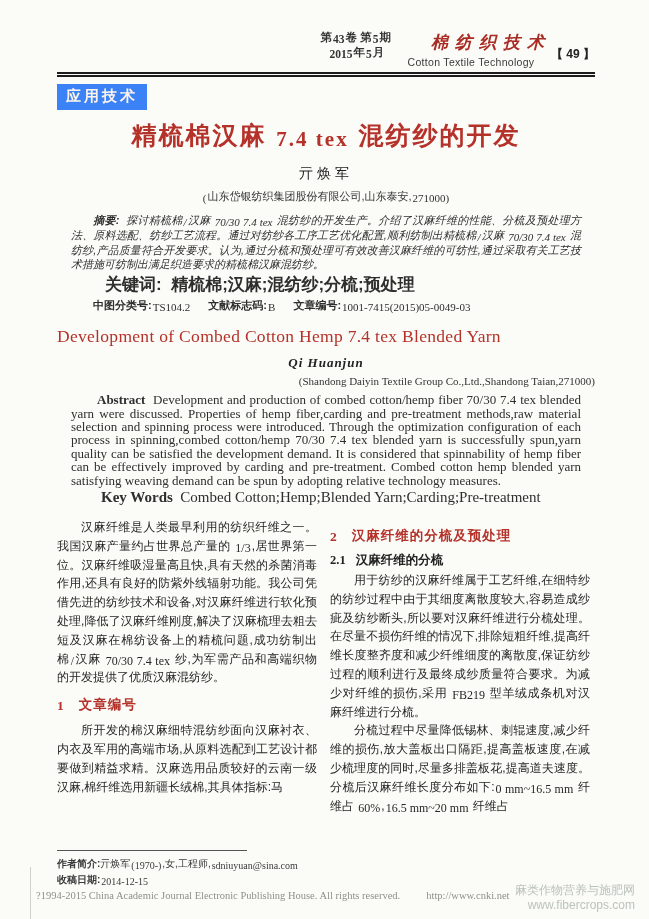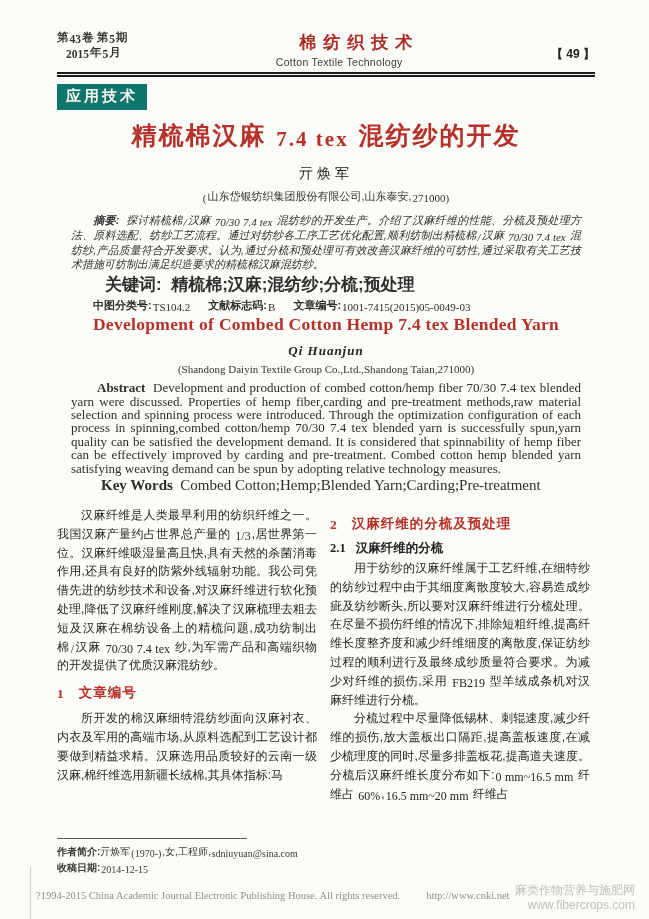--- a/index.html
+++ b/index.html
@@ -5,49 +5,49 @@
   * { margin:0; padding:0; box-sizing:border-box; }
   html,body { width:649px; height:919px; }
   body { font-family:"Liberation Sans",sans-serif; background:#e8e8e4; }
   .page {
     position:relative; width:649px; height:919px;
     background:#fbfbf7; color:#2b2b2b; overflow:hidden;
   }
   .inner { padding:30px 54px 0 57px; }
 
   
-  .hdr { display:flex; justify-content:space-between; align-items:flex-start; height:42px; }
+  .hdr { display:flex; justify-content:flex-end; align-items:flex-start; height:42px; }
   .hdr-left { font-size:11.5px; font-weight:bold; line-height:15px; color:#333; }
   .hdr-left .l2 { padding-left:8px; }
   .hdr-center { text-align:center; margin-top:1px; }
-  .jcn { font-size:17px; font-weight:bold; letter-spacing:7px; color:#a92c24; font-family:"Liberation Serif",serif;margin-left:40px; }
+  .jcn { font-size:17px; font-weight:bold; font-style:italic; letter-spacing:7px; color:#a92c24; font-family:"Liberation Serif",serif;margin-left:40px; }
   .jen { font-size:10.5px; color:#3a3a3a; margin-top:2px; letter-spacing:.3px; }
   .hdr-right { font-size:12px; font-weight:bold; margin-top:16px; color:#222; }
   .rule2 { height:5px; border-top:2.5px solid #1c1c1c; border-bottom:2px solid #1c1c1c; }
 
   
-  .badge { display:inline-block; margin-top:7px; background:#0f766e; color:#fdf4ee;
+  .badge { display:inline-block; margin-top:7px; background:#3b82f6; color:#fdf4ee;
            font-size:15px; font-weight:bold; letter-spacing:3px; padding:3px 9px 4px; }
   .title-cn { text-align:center; margin-top:9px; font-size:25px; font-weight:bold;
               letter-spacing:2px; color:#b5322b; }
   .title-cn .lt { font-size:21px; }
   .author-cn { text-align:center; margin-top:13px; font-size:14px; letter-spacing:4px; color:#222; }
   .affil-cn { text-align:center; margin-top:6px; font-size:11px; color:#333; }
   .abs-cn { margin:9px 14px 0 14px; font-size:11px; line-height:14.8px; text-align:justify; color:#2e2e2e;font-style:italic; }
   .abs-cn .ind { display:inline-block; width:2em; }
   .lbl { font-weight:bold; }
   .kw-cn { margin:1px 14px 0 14px; font-size:17px; font-weight:bold; text-indent:2em; color:#2e2e2e; }
   .meta-line { margin:2px 14px 0 14px; font-size:11px; text-indent:2em; color:#2e2e2e; }
   .meta-line .pair { margin-right:14px; }
 
-  .title-en { text-align:center; margin-top:1px; font-size:17.5px; font-weight:bold;
+  .title-en { text-align:left; margin-top:13px; font-size:17.5px; font-weight:normal;
               color:#b5322b; font-family:"Liberation Serif",serif; letter-spacing:.3px; }
   .author-en { text-align:center; margin-top:8px; font-size:13px; font-weight:bold;
                font-style:italic; font-family:"Liberation Serif",serif; color:#222; letter-spacing:1px; }
-  .affil-en { text-align:center; margin-top:4px; font-size:11px; font-family:"Liberation Serif",serif; color:#333; }
+  .affil-en { text-align:right; margin-top:4px; font-size:11px; font-family:"Liberation Serif",serif; color:#333; }
   .abs-en { margin:6px 14px 0 14px; font-size:13px; line-height:13.4px; text-align:justify;
             font-family:"Liberation Serif",serif; color:#2e2e2e; }
   .abs-en .ind { display:inline-block; width:2em; }
   .lbl-en { font-weight:bold; font-family:"Liberation Serif",serif; }
   .kw-en { margin:2px 14px 0 14px; font-size:15px; font-family:"Liberation Serif",serif;
            text-indent:2em; color:#2e2e2e; }
 
   
   .columns { display:flex; gap:13px; margin-top:12px; height:374px; overflow:hidden; }
   .col { width:260px; position:relative; }

